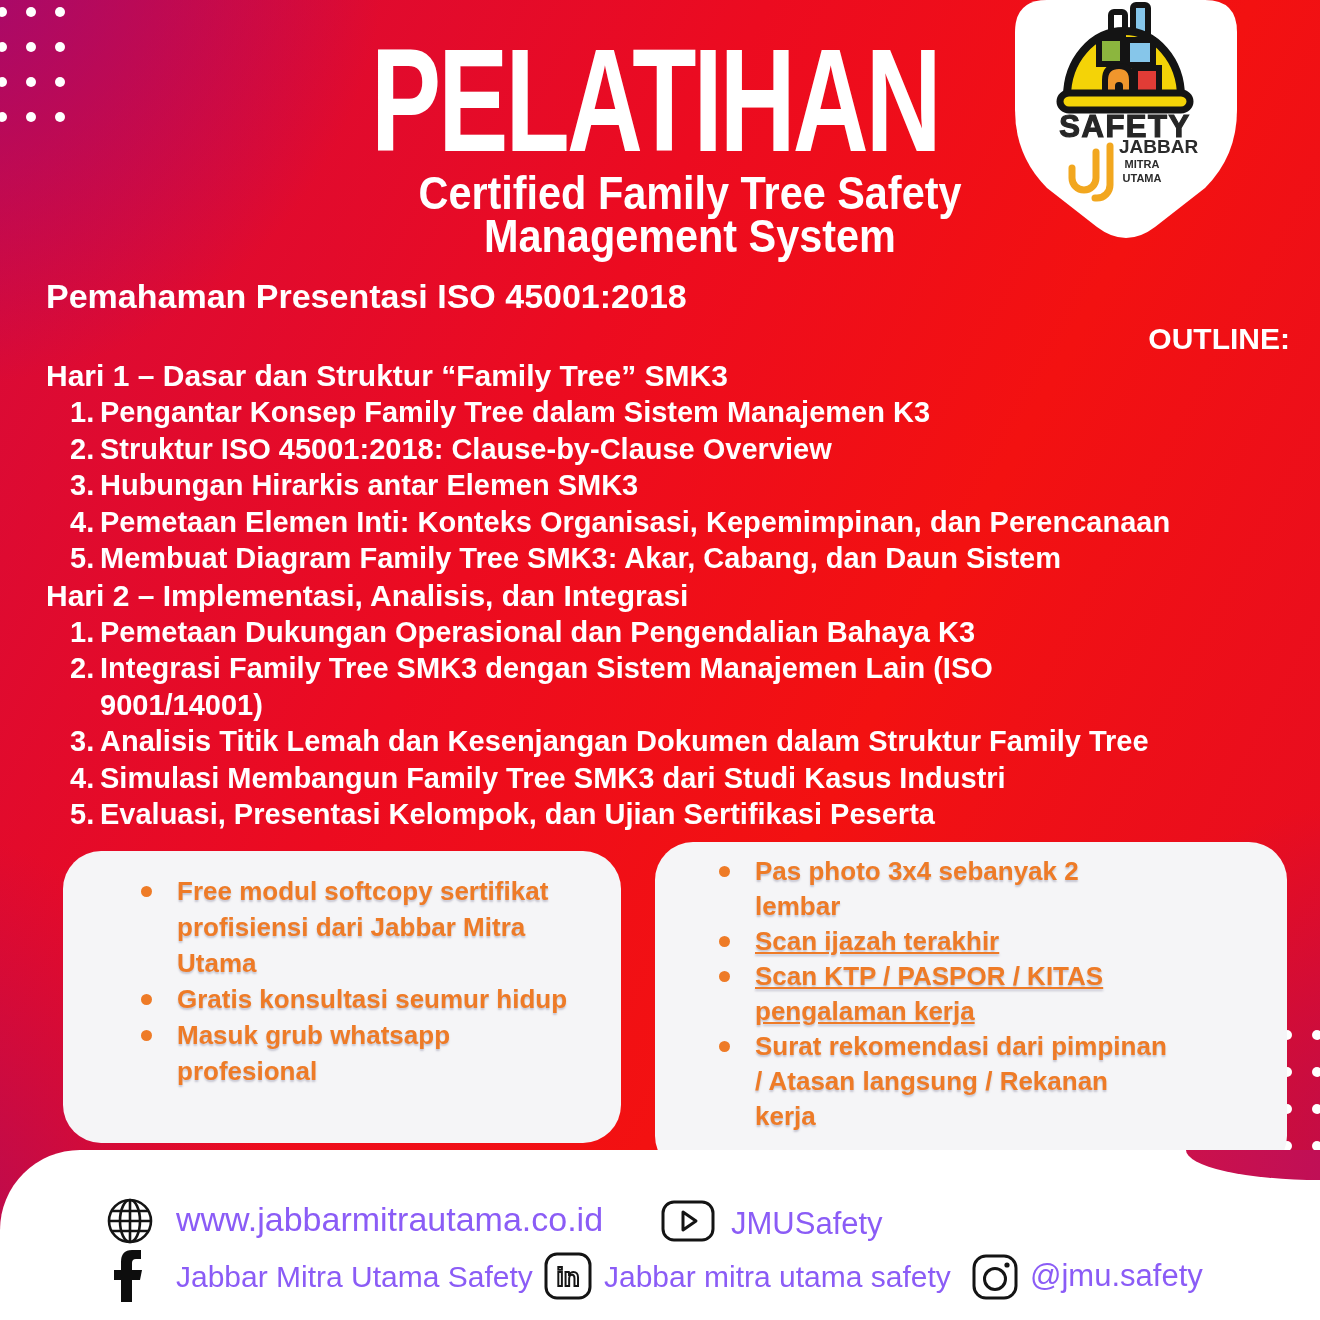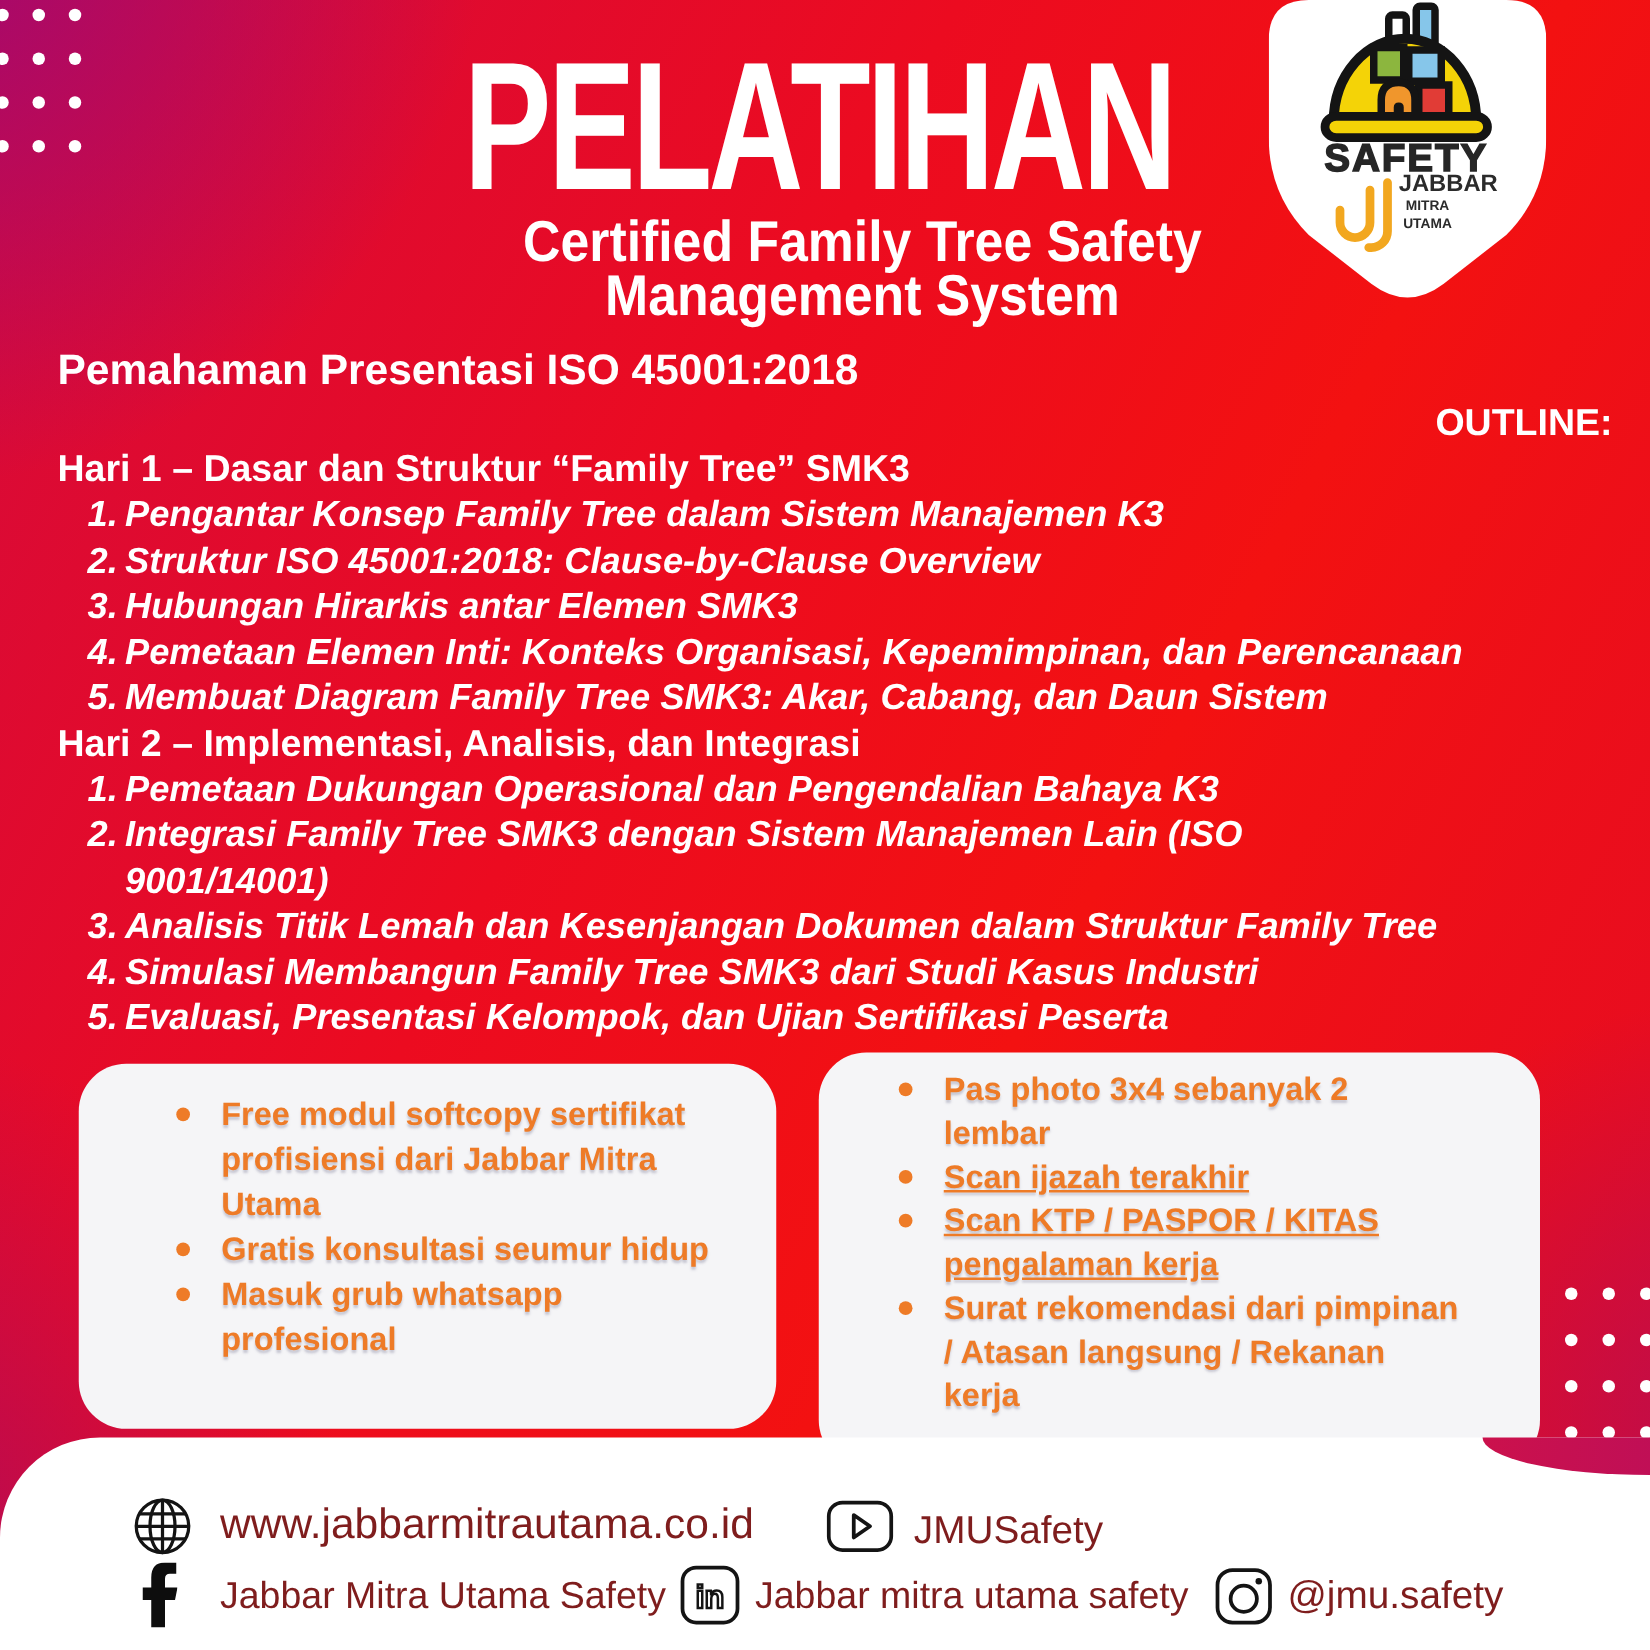--- a/index.html
+++ b/index.html
@@ -24,41 +24,41 @@
   .hero{position:absolute;left:0;top:0;width:1320px;text-align:center;color:#fff;z-index:2;}
   .hero h1{margin:0;position:absolute;left:0;top:28px;width:1310px;font-size:146px;line-height:1;
     font-weight:bold;letter-spacing:-4px;transform:scaleX(.72);transform-origin:50% 0;}
   .sub{position:absolute;left:70px;top:172px;width:1240px;font-weight:bold;font-size:46px;line-height:43px;
     transform:scaleX(.9);transform-origin:50% 0;margin:0;}
   
   .content{position:absolute;left:46px;top:276px;width:1244px;color:#fff;z-index:2;}
   .content h2{margin:0 0 4px 0;font-size:34px;line-height:40px;font-weight:bold;}
   .content .lbl{margin:0;font-size:30px;line-height:37px;font-weight:bold;text-align:right;}
   .content h3{margin:0;font-size:30px;line-height:37px;font-weight:bold;}
-  .content ol{margin:0;padding:0 0 0 24px;list-style:none;counter-reset:item;font-style:italic;}
+  .content ol{margin:0;padding:0 0 0 24px;list-style:none;counter-reset:item;}
   .content ol li{position:relative;padding-left:30px;font-size:29px;line-height:36.5px;font-weight:bold;counter-increment:item;}
   .content ol li::before{content:counter(item) ".";position:absolute;left:0;top:0;}
   .content ol li.tight{max-width:1040px;}
   
   .card{position:absolute;background:#f5f5f7;border-radius:38px;z-index:3;}
   .card ul{margin:0;padding:0;list-style:none;}
   .card li{position:relative;padding-left:40px;font-size:26px;line-height:36px;font-weight:bold;
     color:#ee7b27;text-shadow:0 2px 2px rgba(110,110,140,.35);}
   .card li::before{content:"";position:absolute;left:4px;top:13px;width:11px;height:11px;border-radius:50%;background:#ee7b27;}
   .card-benefits{left:63px;top:851px;width:558px;height:292px;padding:22px 0 0 74px;box-sizing:border-box;}
-  .card-reqs{left:655px;top:842px;width:577px;height:332px;padding:12px 0 0 60px;box-sizing:border-box;}
+  .card-reqs{left:655px;top:842px;width:632px;height:332px;padding:12px 0 0 60px;box-sizing:border-box;}
   .card-reqs li{line-height:35px;}
   .card-reqs li::before{top:12px;}
   .w380{max-width:380px;}
   .w370{max-width:370px;}
   .w480{max-width:480px;text-decoration:underline;}
   .w420{max-width:420px;}
   
   .footer{position:absolute;left:0;top:1150px;width:1320px;height:170px;background:#fff;
-    border-top-left-radius:80px;z-index:4;color:#7f1d1d;}
+    border-top-left-radius:80px;z-index:4;color:#8b5cf6;}
   .footer .item{position:absolute;white-space:nowrap;}
   .corner-curve{position:absolute;left:1186px;top:1150px;width:134px;height:30px;z-index:5;
     background:linear-gradient(100deg,#cb114c,#c00f56);border-bottom-left-radius:134px 30px;}
   .t-url{left:176px;top:50px;font-size:34px;}
   .t-yt{left:731px;top:56px;font-size:31px;}
   .t-fb{left:176px;top:110px;font-size:30px;}
   .t-li{left:604px;top:110px;font-size:30px;}
   .t-ig{left:1030px;top:108px;font-size:31px;}
   .i-globe{left:106px;top:47px;}
   .i-yt{left:661px;top:50px;}

